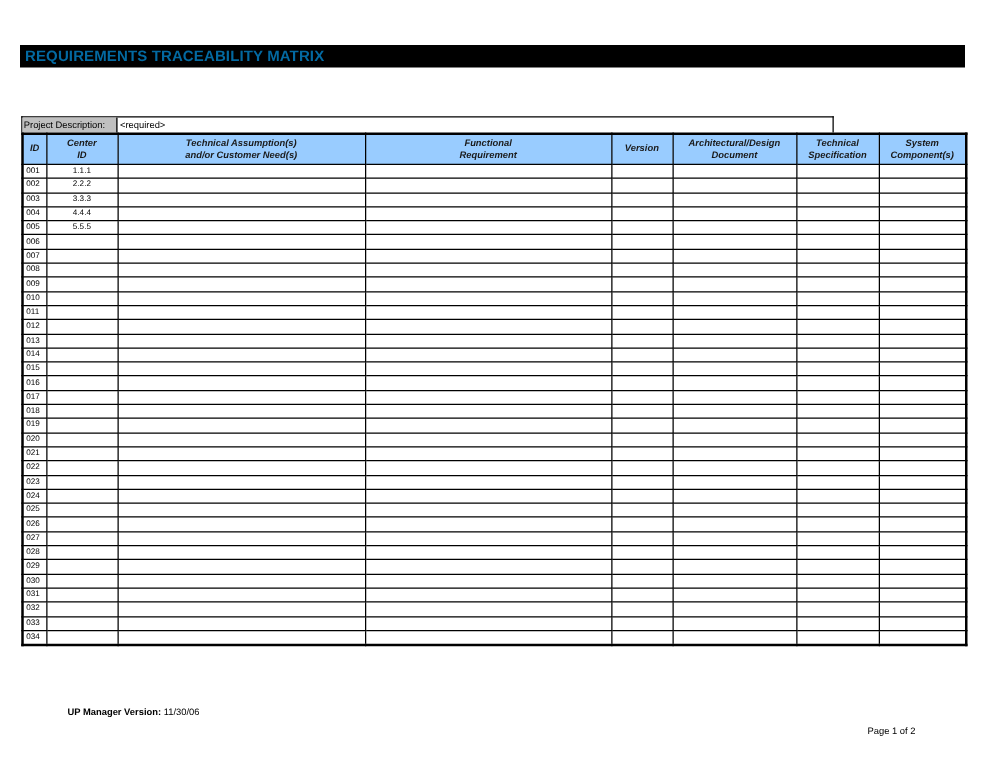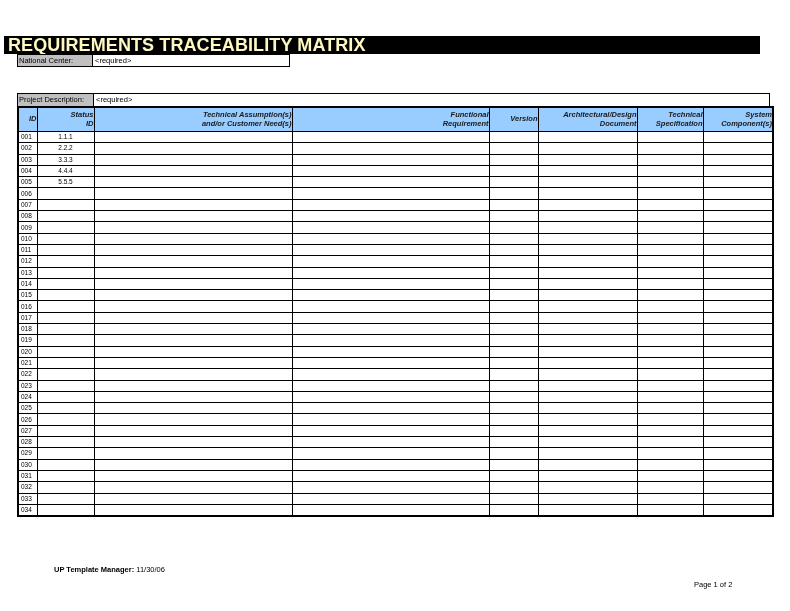--- a/index.html
+++ b/index.html
@@ -10,28 +10,28 @@
     body {
       width: 790px;
       height: 611px;
       position: relative;
       overflow: hidden;
       font-family: "Liberation Sans", sans-serif;
       color: #000;
     }
     .title-bar {
       position: absolute;
-      left: 4px;
+      left: 16px;
       top: 36px;
       width: 756px;
       height: 18px;
       background: #000;
-      color: #fef9c3;
+      color: #0369a1;
       font-weight: bold;
-      font-size: 18px;
+      font-size: 12px;
       line-height: 19px;
       padding-left: 4px;
       box-sizing: border-box;
       letter-spacing: 0.1px;
       white-space: nowrap;
     }
     .info-table {
       position: absolute;
       left: 17px;
       top: 54px;
@@ -52,21 +52,21 @@
       max-width: 72px;
       padding: 0 1px;
     }
     .info-table td.val {
       width: 192px;
     }
     .desc-row {
       position: absolute;
       left: 17px;
       top: 93px;
-      width: 753px;
+      width: 650px;
       height: 13px;
       box-sizing: border-box;
       border: 1.5px solid #000;
       border-bottom: none;
       font-size: 7.5px;
       line-height: 11px;
       display: flex;
     }
     .desc-row .lbl {
       background: #c0c0c0;
@@ -92,21 +92,21 @@
     .matrix th {
       background: #99ccff;
       border: 1px solid #000;
       border-bottom: 1.5px solid #000;
       font-style: italic;
       font-weight: bold;
       font-size: 7.5px;
       line-height: 8.5px;
       height: 23px;
       padding: 0;
-      text-align: right;
+      text-align: center;
       vertical-align: middle;
       color: #1a1a1a;
     }
     .matrix td {
       border: 1px solid #000;
       height: 10.3px;
       padding: 0 0 0 2px;
       font-size: 6.5px;
       line-height: 10px;
       overflow: hidden;
@@ -133,24 +133,20 @@
       font-size: 7.5px;
     }
   </style>
 </head>
 <body>
 
 <div class="title-bar">REQUIREMENTS TRACEABILITY MATRIX</div>
 
 <table class="info-table">
   <tbody>
-  <tr>
-    <td class="lbl">National Center:</td>
-    <td class="val">&lt;required&gt;</td>
-  </tr>
 </tbody>
   </table>
 
 <div class="desc-row">
   <div class="lbl">Project Description:</div>
   <div class="val">&lt;required&gt;</div>
 </div>
 
 <table class="matrix">
   <colgroup>
@@ -159,21 +155,21 @@
     <col style="width:198px">
     <col style="width:197px">
     <col style="width:49px">
     <col style="width:99px">
     <col style="width:66px">
     <col style="width:70px">
   </colgroup>
   <thead>
     <tr>
       <th><span>ID</span></th>
-      <th><span>Status</span><br><span>ID</span></th>
+      <th><span>Center</span><br><span>ID</span></th>
       <th><span>Technical Assumption(s)</span><br><span>and/or Customer Need(s)</span></th>
       <th><span>Functional</span><br><span>Requirement</span></th>
       <th><span>Version</span></th>
       <th><span>Architectural/Design</span><br><span>Document</span></th>
       <th><span>Technical</span><br><span>Specification</span></th>
       <th><span>System</span><br><span>Component(s)</span></th>
     </tr>
   </thead>
   <tbody id="matrix-body">
       <tr>
@@ -513,16 +509,16 @@
         <td></td>
         <td></td>
         <td></td>
         <td></td>
         <td></td>
       </tr>
     </tbody>
 </table>
 
 <div class="footer-version">
-  <span>UP Template Manager:</span>
+  <span>UP Manager Version:</span>
   <span class="ver-date">11/30/06</span>
 </div>
 <div class="footer-page">Page 1 of 2</div>
 
 </body></html>

